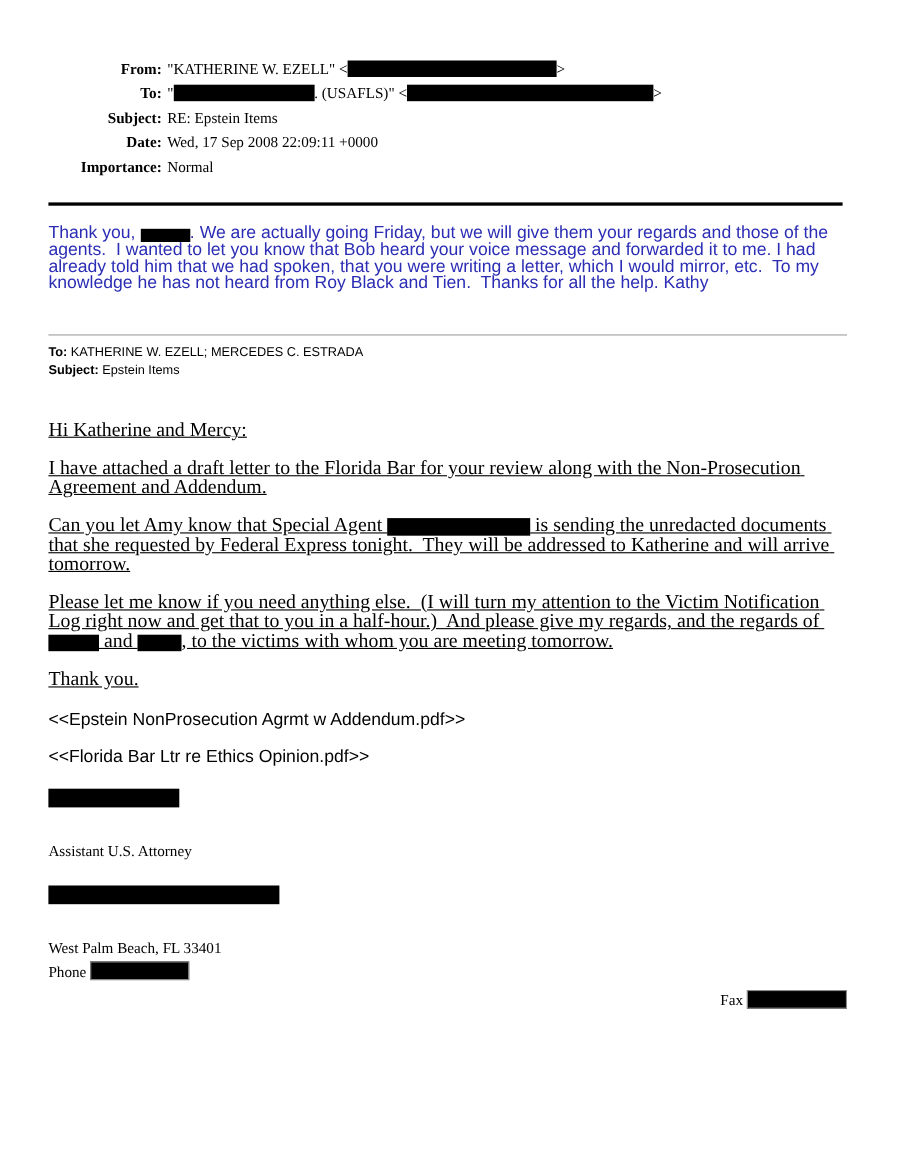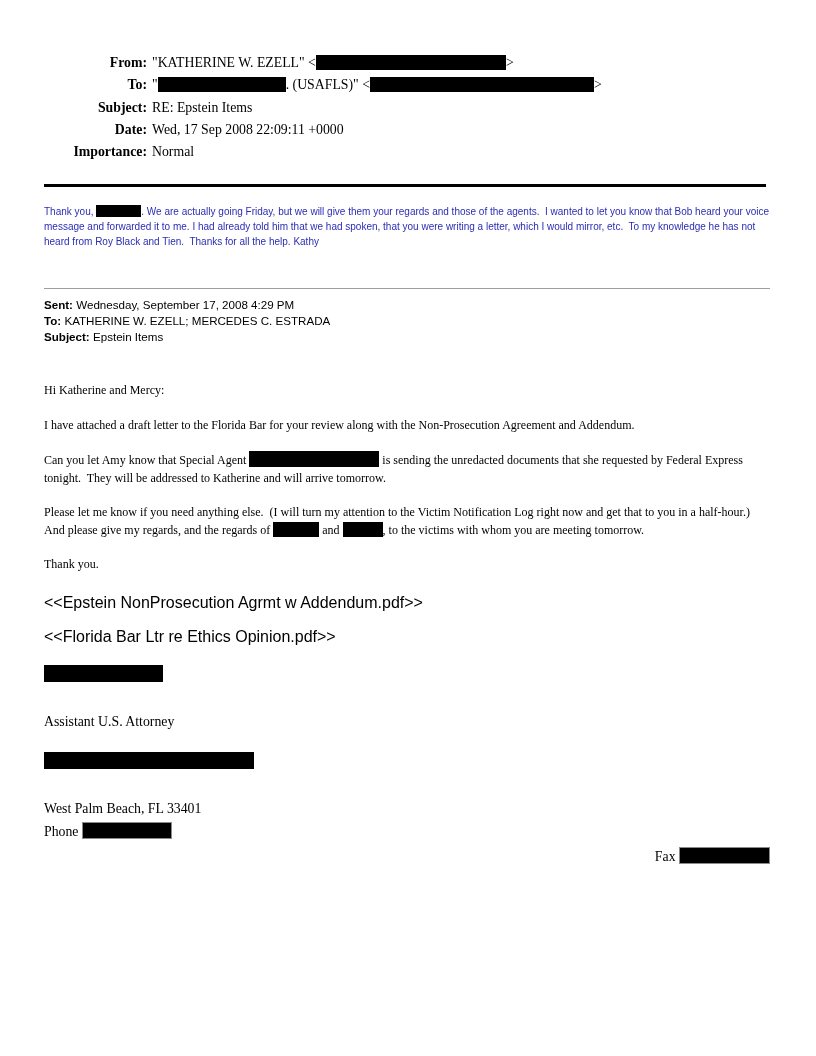--- a/index.html
+++ b/index.html
@@ -30,31 +30,31 @@
   .redact.block { display: block; }
   .redact.outlined { border: 1px solid #8a8a8a; }
 
   
   .rule-thick { height: 3px; background: #000; width: 722px; margin-top: 21px; }
   .rule-thin  { height: 0; border-top: 1px solid #9e9e9e; width: 726px; margin-top: 39px; }
 
   
   .reply {
     margin-top: 17px; width: 728px;
-    font-size: 10px; line-height: 15px;
+    font-size: 16px; line-height: 15px;
     white-space: pre-wrap;
   }
 
   
   .inner-hdr { margin-top: 8px; font-size: 11.6px; line-height: 16px; color: #000; }
   .inner-hdr .row { white-space: pre-wrap; }
   .inner-hdr b { font-weight: bold; }
 
   
-  .body-text { font-size: 12px; line-height: 17.5px; color: #000; }
+  .body-text { font-size: 18px; line-height: 17.5px; color: #000; text-decoration: underline; }
   .body-text p { margin: 17px 0 0 0; width: 726px; white-space: pre-wrap; }
   .body-text p.first { margin-top: 37px; }
   .attachment { margin-top: 19px; font-size: 16px; line-height: 15px; white-space: pre-wrap; }
 
   
   .sig-line { margin-top: 31px; font-size: 13.8px; line-height: 17.5px; white-space: pre-wrap; }
 </style>
 </head>
 <body>
 
@@ -77,21 +77,20 @@
     <div class="val">Normal</div>
   </div>
 
   <div class="rule-thick"></div>
 
   <div class="reply sans" id="reply-para" style="color: rgb(43, 45, 180);"><span>Thank you, </span><span class="redact" style="width:45px;height:12px;"></span><span>. We are actually going Friday, but we will give them your regards and those of the agents.  I wanted to let you know that Bob heard your voice message and forwarded it to me. I had already told him that we had spoken, that you were writing a letter, which I would mirror, etc.  To my knowledge he has not heard from Roy Black and Tien.  Thanks for all the help. Kathy</span></div>
 
   <div class="rule-thin"></div>
 
   <div class="inner-hdr sans">
-    <div class="row"><b>Sent:</b><span> Wednesday, September 17, 2008 4:29 PM</span></div>
     <div class="row"><b>To:</b><span> KATHERINE W. EZELL; MERCEDES C. ESTRADA</span></div>
     <div class="row"><b>Subject:</b><span> Epstein Items</span></div>
   </div>
 
   <div class="body-text serif">
     <p class="first">Hi Katherine and Mercy:</p>
 
     <p>I have attached a draft letter to the Florida Bar for your review along with the Non-Prosecution Agreement and Addendum.</p>
 
     <p><span>Can you let Amy know that Special Agent </span><span class="redact" style="width:130px;height:16px;"></span><span> is sending the unredacted documents that she requested by Federal Express tonight.  They will be addressed to Katherine and will arrive tomorrow.</span></p>

